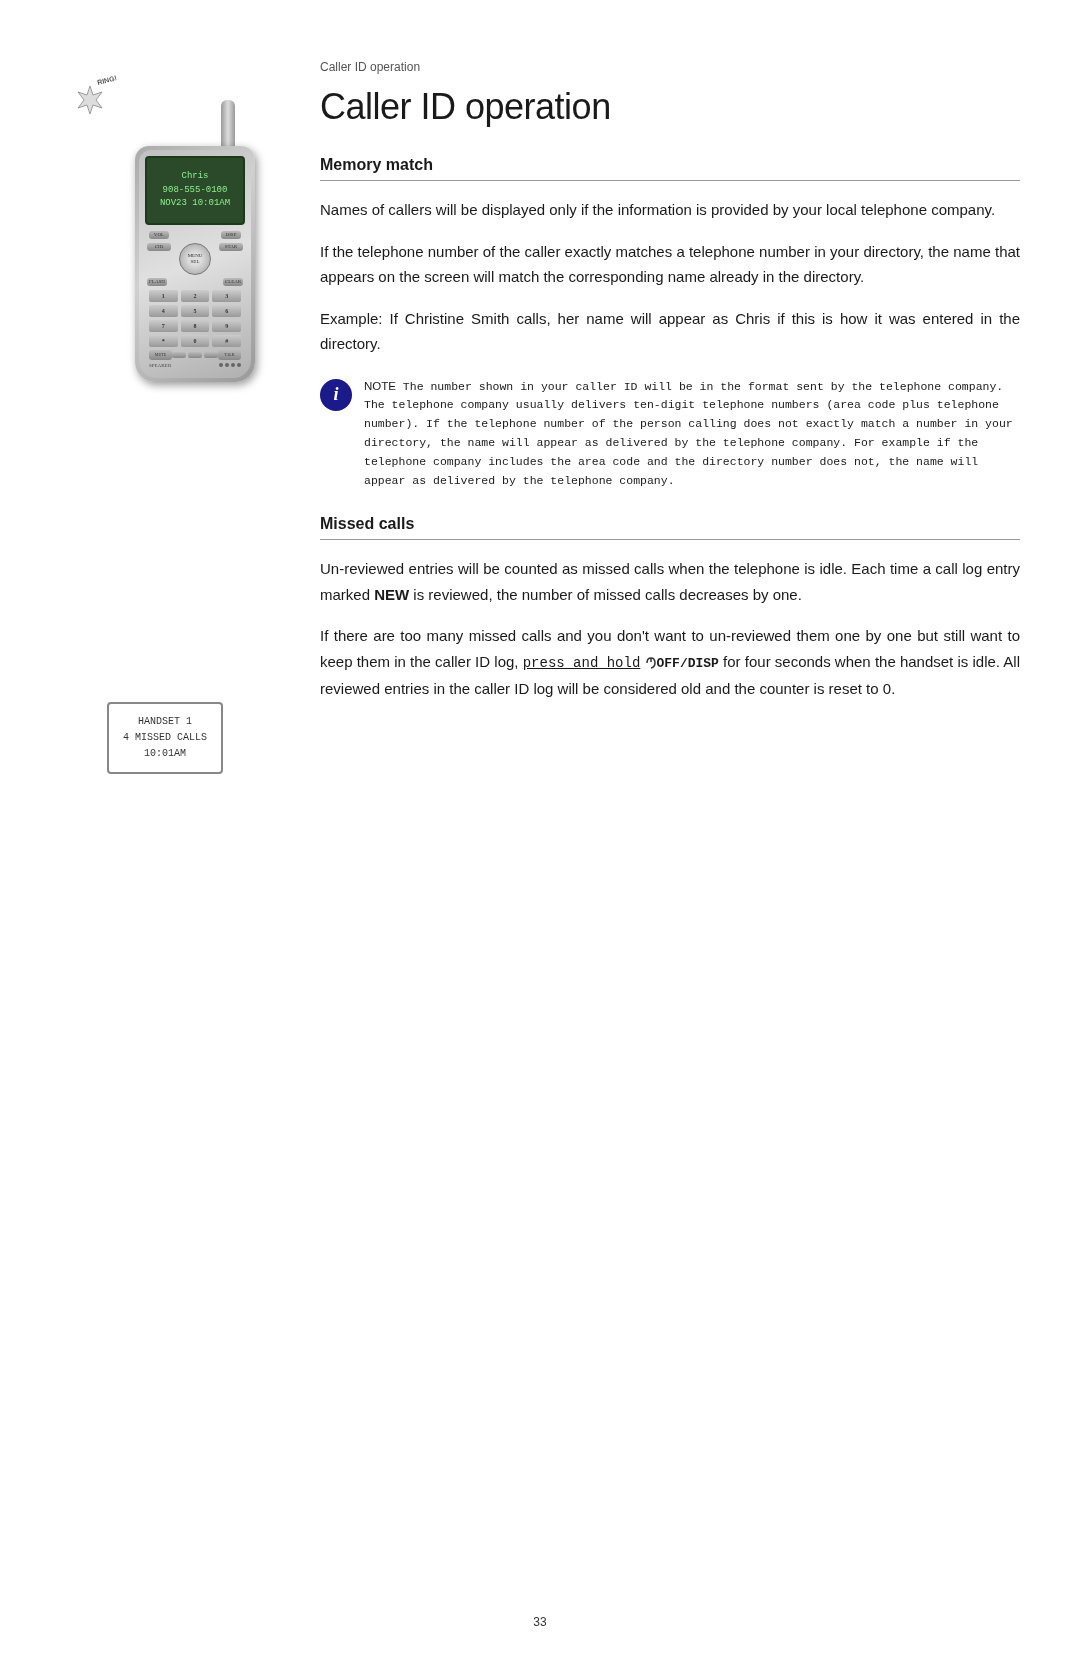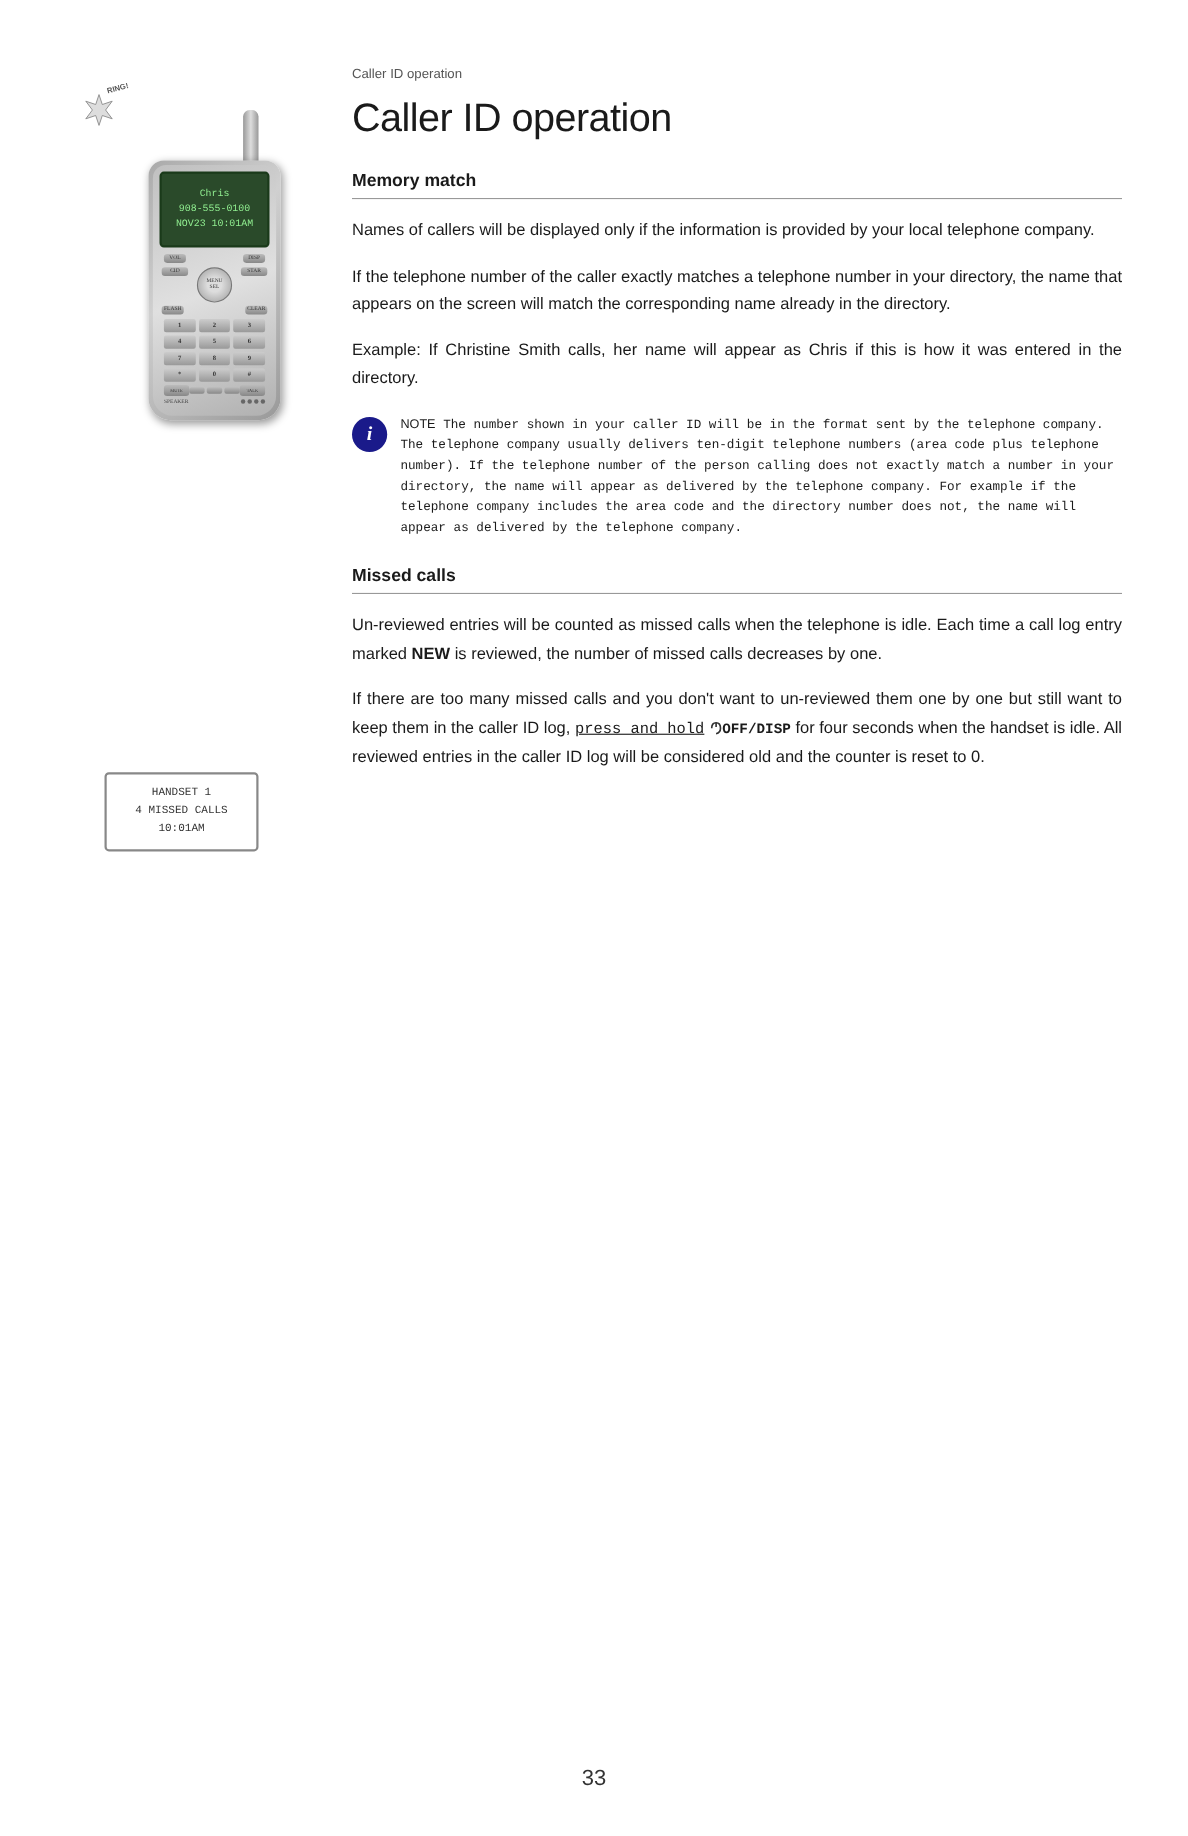--- a/index.html
+++ b/index.html
@@ -156,21 +156,21 @@
 
     .phone-speaker-dot {
       width: 4px;
       height: 4px;
       background: #666;
       border-radius: 50%;
     }
 
     
     .missed-calls-box {
-      width: 140px;
+      width: 116px;
       border: 2px solid #888;
       border-radius: 4px;
       padding: 10px;
       text-align: center;
       margin-top: 280px;
     }
 
     .missed-calls-text {
       font-family: 'Courier New', monospace;
       font-size: 10px;
@@ -264,21 +264,21 @@
       font-family: 'Courier New', monospace;
       font-size: 14px;
     }
 
     .page-footer {
       position: absolute;
       bottom: 40px;
       left: 50%;
       transform: translateX(-50%);
       font-family: Arial, sans-serif;
-      font-size: 20px;
+      font-size: 12px;
       color: #333;
     }
   </style>
 </head>
 <body>
 
 <div class="page-container">
 
   <div class="left-sidebar">
 

